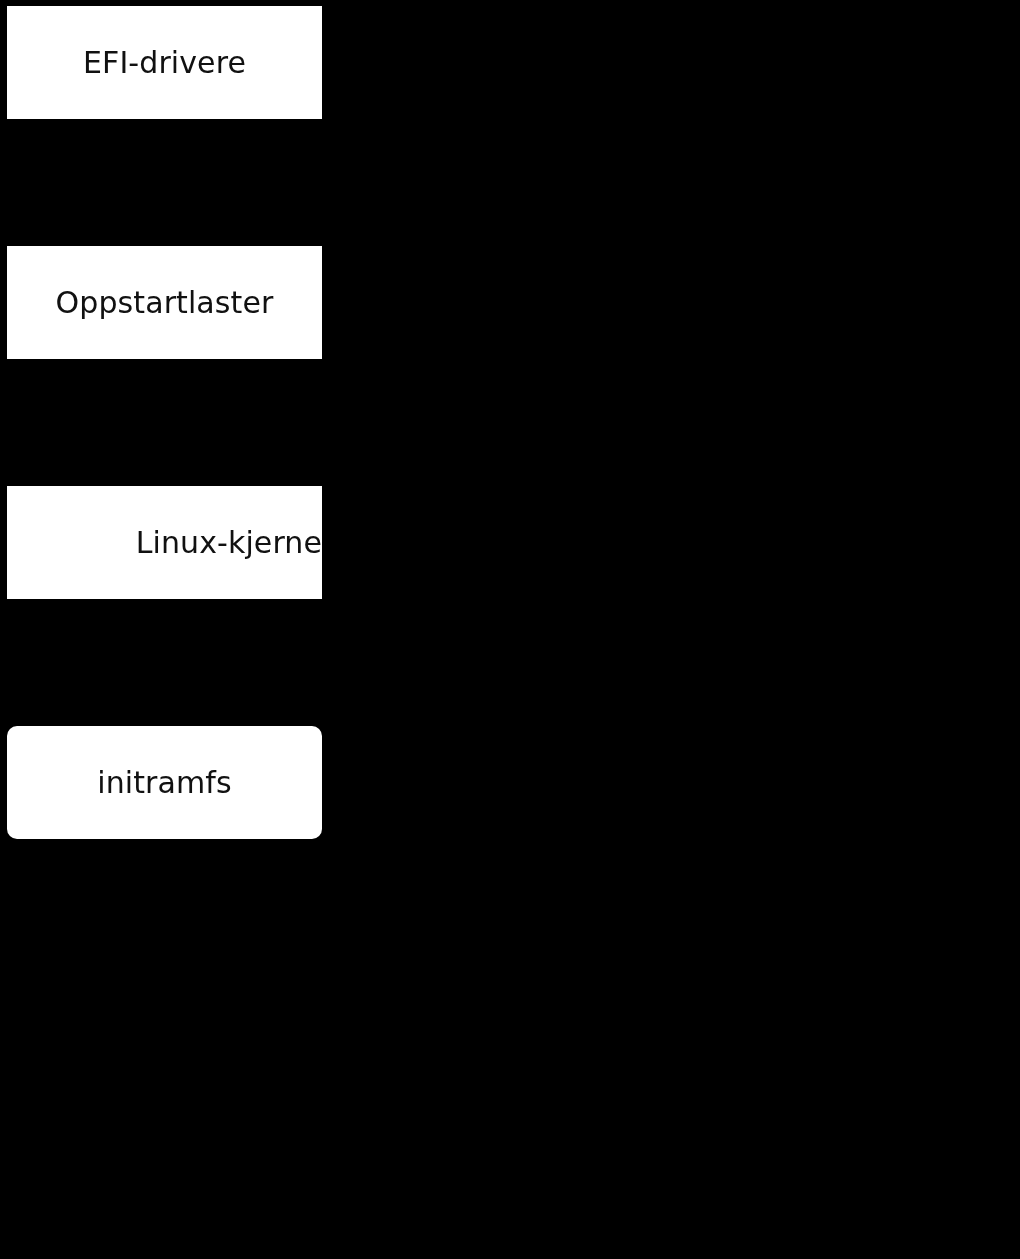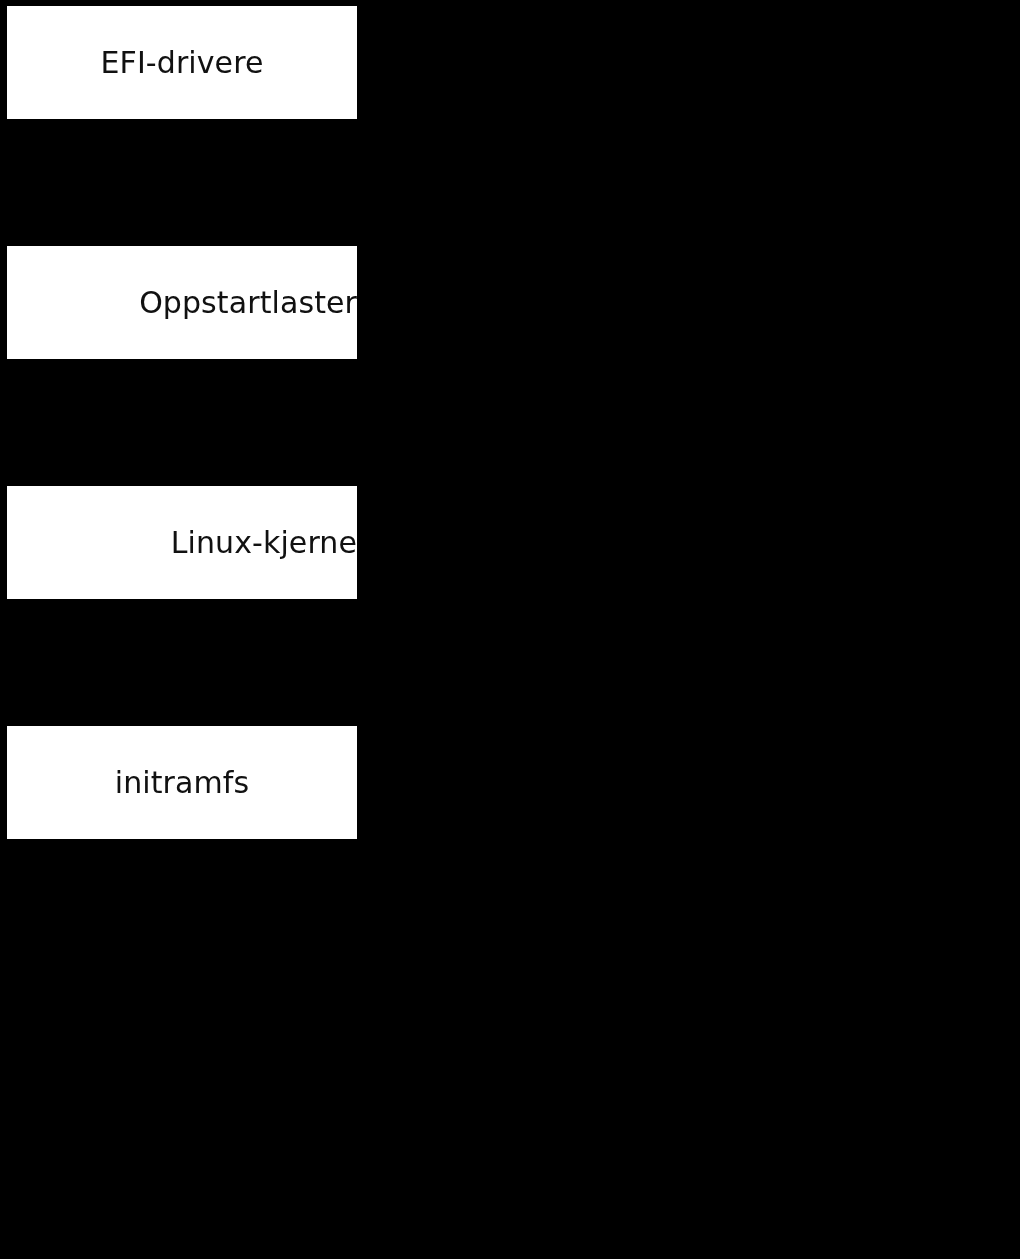--- a/index.html
+++ b/index.html
@@ -16,42 +16,42 @@
   }
   #diagram-canvas {
     position: relative;
     width: 1020px;
     height: 1259px;
     background: #000000;
   }
   .stage-box {
     position: absolute;
     left: 7px;
-    width: 350px;
+    width: 315px;
     height: 113px;
     background: #ffffff;
     display: flex;
     align-items: center;
     justify-content: center;
     box-sizing: border-box;
   }
   .stage-label {
     font-family: "DejaVu Sans", "Liberation Sans", sans-serif;
     font-size: 30px;
     font-weight: 400;
     color: #111111;
     line-height: 1;
     letter-spacing: 0.1px;
     white-space: nowrap;
     text-align: center;
   }
   .stage-box-0 { top: 6px; }
-  .stage-box-1 { top: 246px; justify-content: flex-end; }
+  .stage-box-1 { top: 246px; }
   .stage-box-2 { top: 486px; justify-content: flex-end; }
-  .stage-box-3 { top: 726px; }
+  .stage-box-3 { top: 726px; border-radius: 10px; }
   .stage-box-4 { top: 966px; }
 </style>
 </head>
 <body>
 
 <div id="diagram-canvas">
 
   <div class="stage-box stage-box-0">
     <span class="stage-label">EFI-drivere</span>
   </div>

